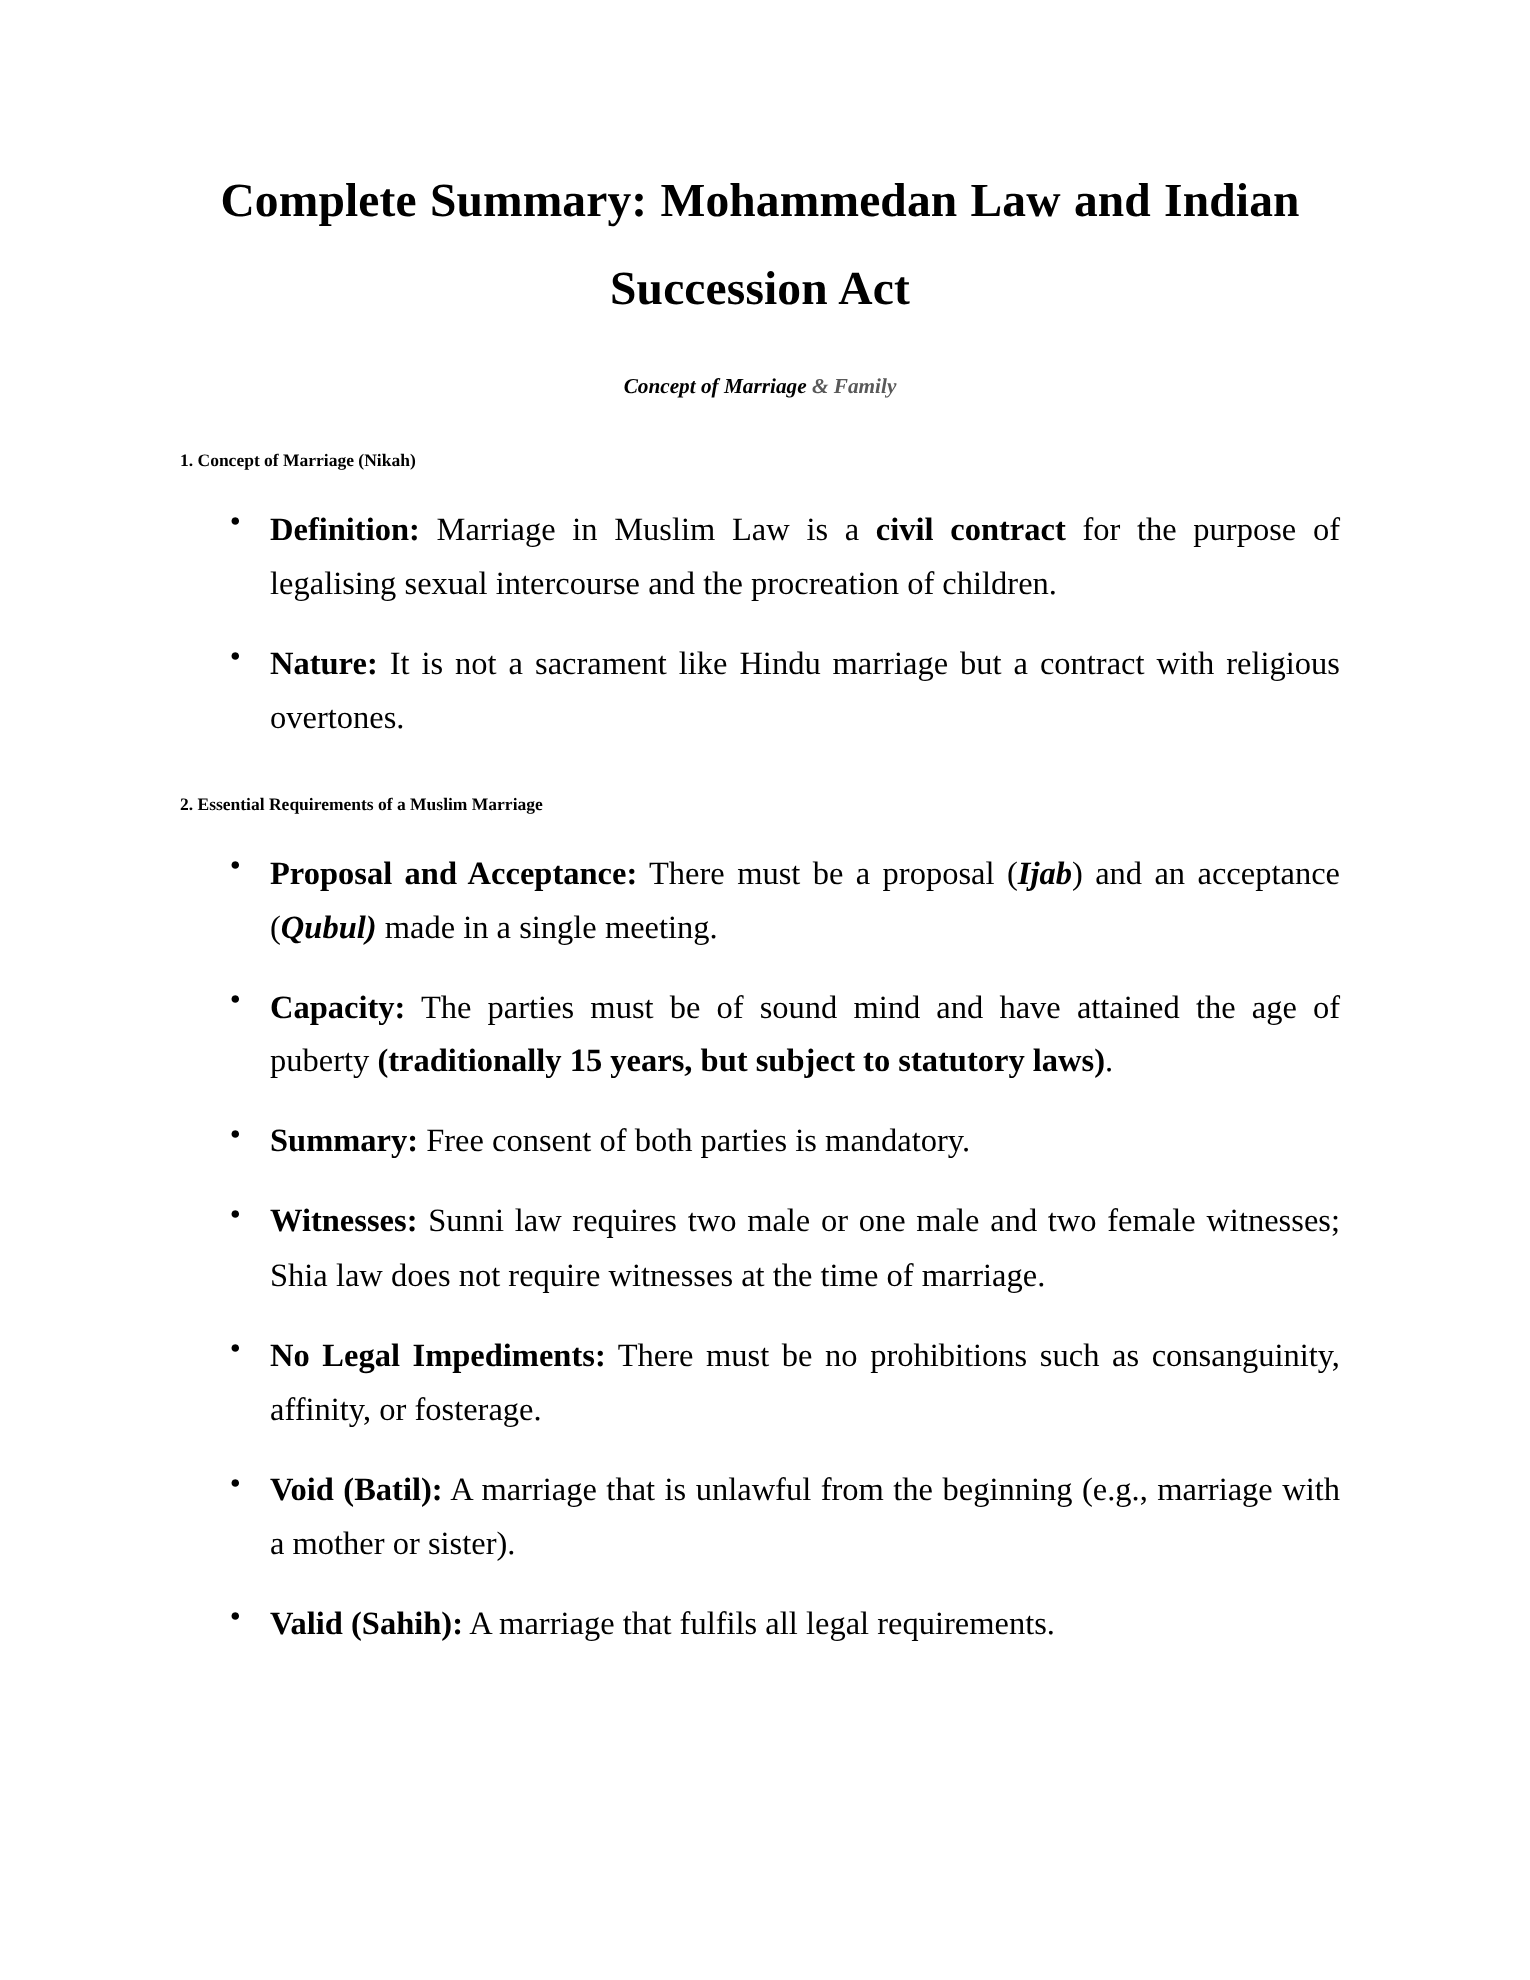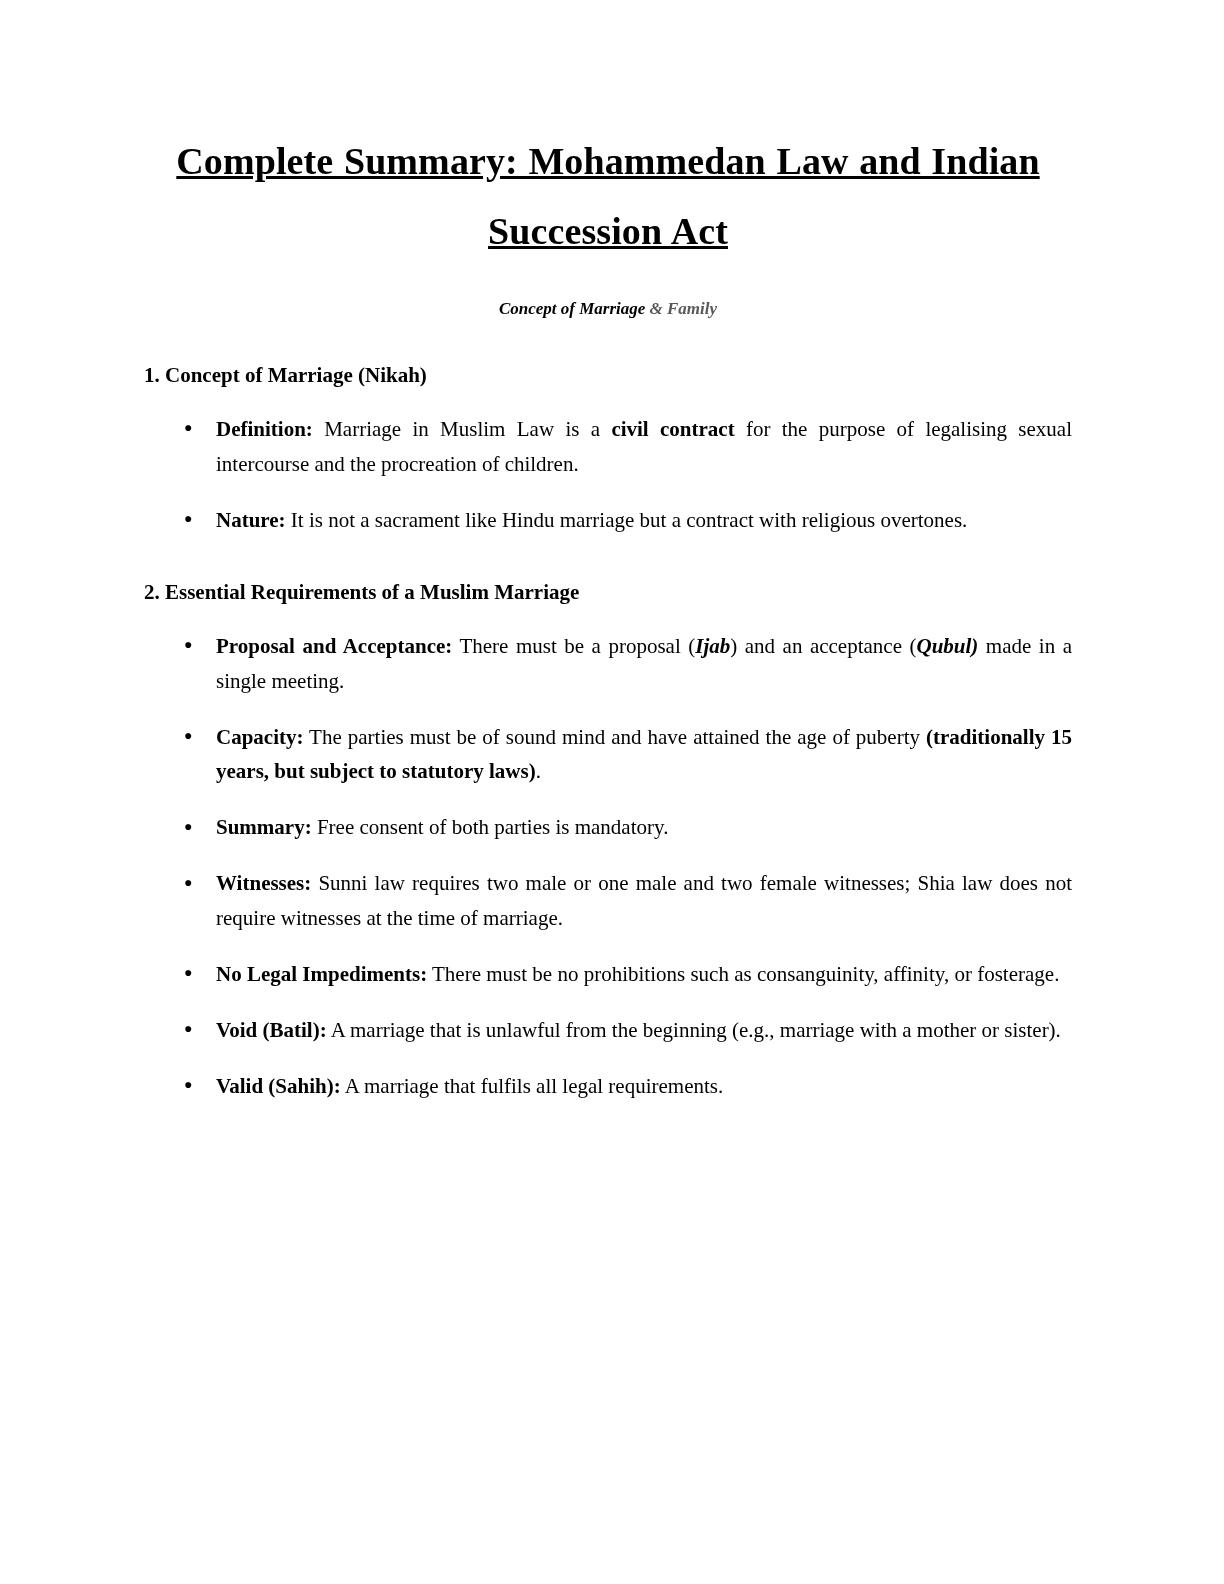--- a/index.html
+++ b/index.html
@@ -25,50 +25,49 @@
     overflow: hidden;
   }
   .doc-title {
     margin: 0;
     font-size: 38px;
     line-height: 1.85;
     font-weight: bold;
     text-align: center;
     letter-spacing: 0.1px;
     word-spacing: 1px;
-    text-decoration: underline;
   }
   .doc-subtitle {
     margin: 30px 0 0 0;
     font-size: 17px;
     line-height: 1.4;
     font-weight: bold;
     font-style: italic;
     text-align: center;
   }
   .doc-subtitle .sub-accent {
     color: #595959;
   }
   h2.section-heading {
     margin: 40px 0 0 0;
-    font-size: 21px;
+    font-size: 14px;
     line-height: 1.45;
     font-weight: bold;
     text-align: left;
   }
   ul.bullet-list {
     list-style: none;
     margin: 0;
     padding: 0;
   }
   ul.bullet-list > li {
     position: relative;
     margin: 21px 0 0 0;
     padding-left: 72px;
-    font-size: 21px;
+    font-size: 26px;
     line-height: 1.66;
     text-align: justify;
     text-justify: inter-word;
   }
   ul.bullet-list > li::before {
     content: "\25CF";
     position: absolute;
     left: 40px;
     top: -0.5px;
     font-size: 14px;

